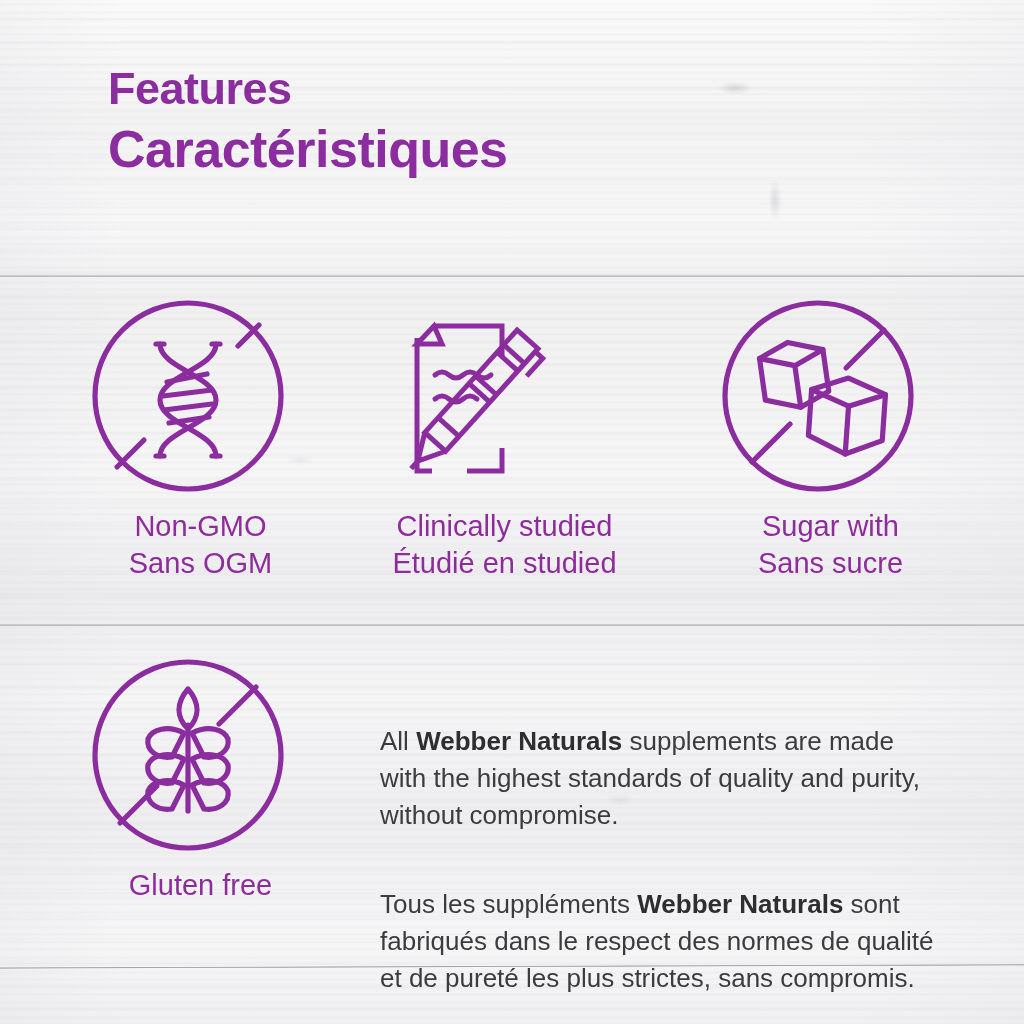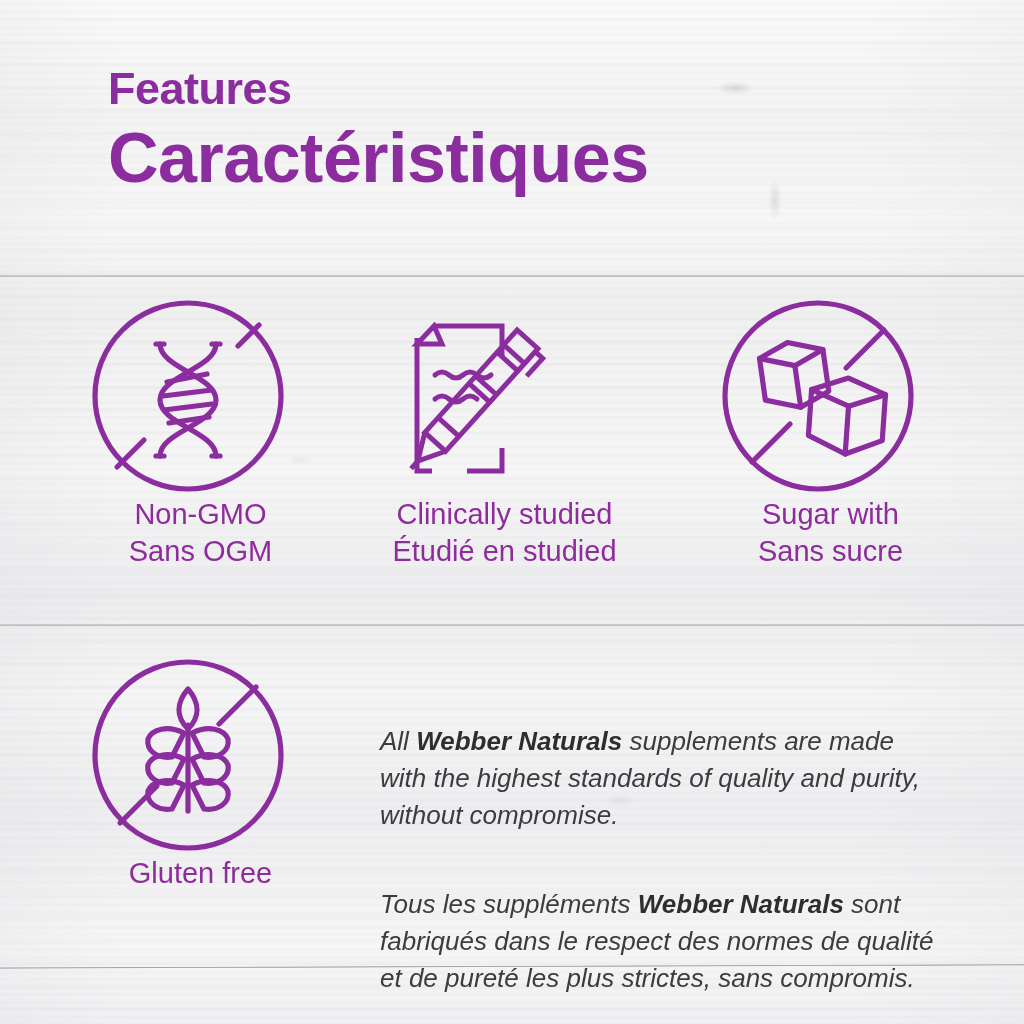--- a/index.html
+++ b/index.html
@@ -89,21 +89,21 @@
     width: 740px;
   }
   .title-line {
     color: #8B2D9E;
     font-weight: bold;
     letter-spacing: -0.5px;
     line-height: 1.0;
     white-space: nowrap;
   }
   .title-line.l1 { font-size: 45px; margin-bottom: 12px; }
-  .title-line.l2 { font-size: 70px; }
+  .title-line.l2 { font-size: 52px; }
 
   
   .row-top {
     position: absolute;
     top: 296px;
     left: 0;
     width: 1024px;
     height: 310px;
   }
   .feature {
@@ -113,42 +113,41 @@
   .feature .icon-wrap {
     display: block;
     margin: 0 auto;
   }
   .feature .label {
     color: #8E2C9C;
     font-size: 29px;
     line-height: 1.28;
     white-space: nowrap;
   }
-  .feature .label-en { margin-top: 0; }
+  .feature .label-en { margin-top: 12px; }
 
   .feature.f1 { left: 88px;  top: 0; width: 225px; }
   .feature.f2 { left: 362px; top: 0; width: 285px; }
   .feature.f3 { left: 718px; top: 0; width: 225px; }
 
   
   .row-bottom {
     position: absolute;
     top: 655px;
     left: 0;
     width: 1024px;
     height: 300px;
   }
   .feature.f4 { left: 88px; top: 0; width: 225px; }
 
   .body-text {
     position: absolute;
     left: 380px;
     top: 42px;
     width: 565px;
-    font-style: italic;
   }
   .paragraph {
     color: #3c3c3f;
     font-size: 26px;
     line-height: 1.42;
   }
   .paragraph.p2 { margin-top: 52px; }
   .paragraph b { font-weight: bold; color: #2e2e31; }
 
   svg { display: block; }

